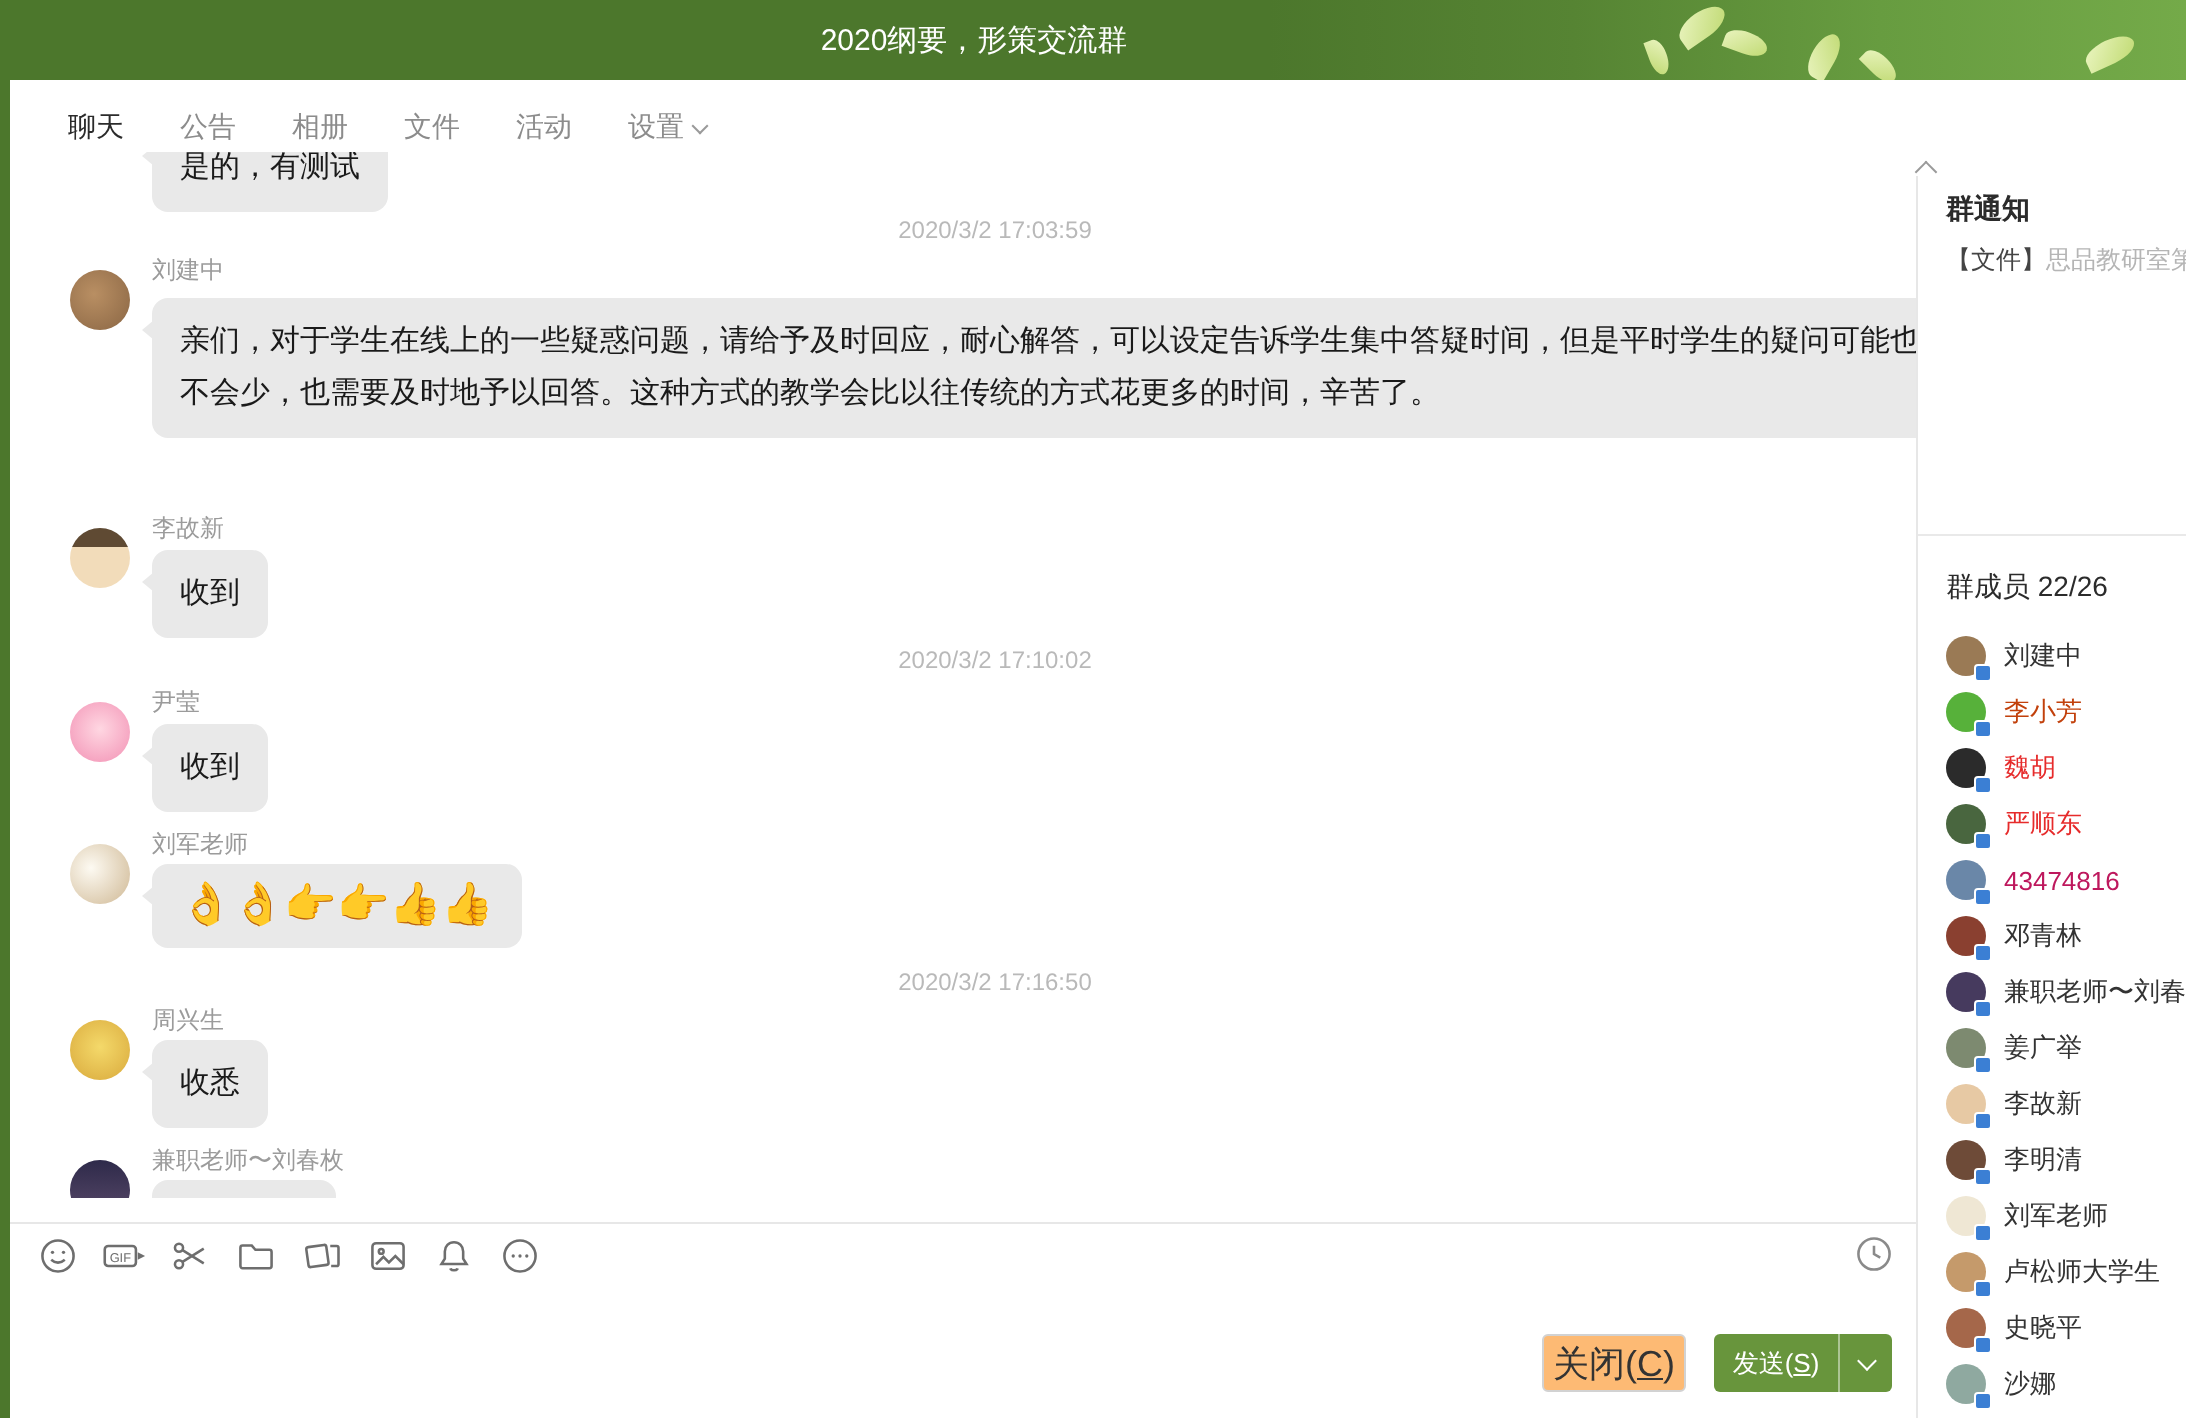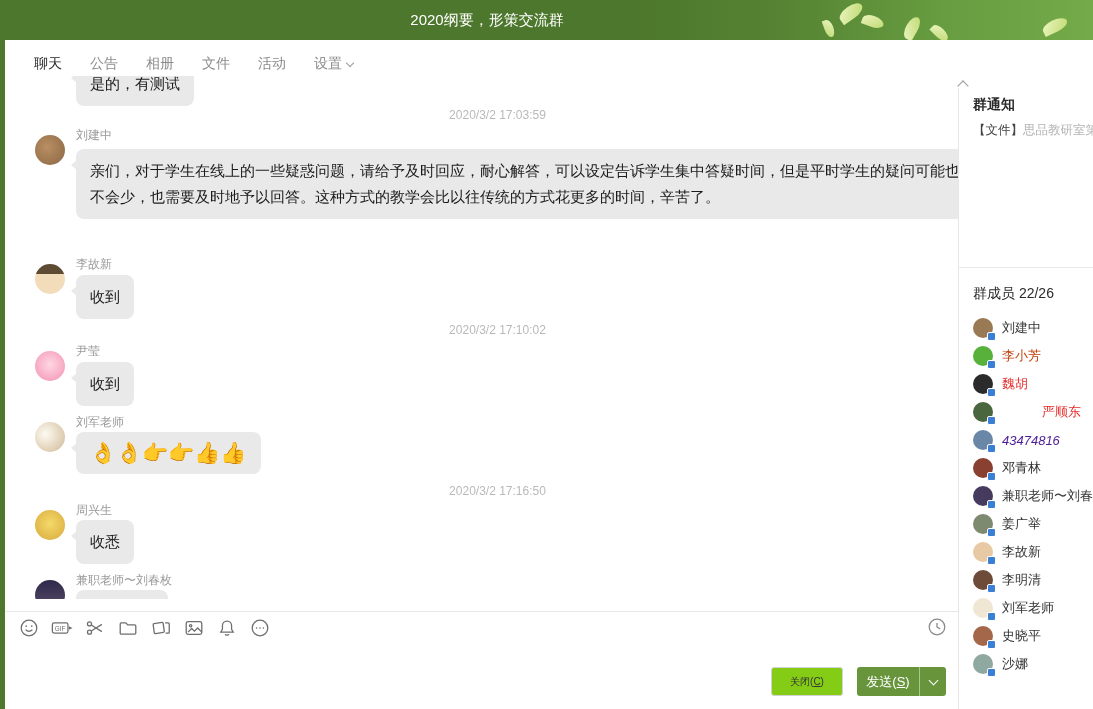--- a/index.html
+++ b/index.html
@@ -62,22 +62,22 @@
     border-right:1.6px solid #9a9a9a; border-bottom:1.6px solid #9a9a9a; transform:rotate(45deg); }
   .scroll-down::after { content:""; position:absolute; left:1px; top:9px; width:12px; height:1.6px; background:#9a9a9a; }
 
   
   .composer { position:absolute; left:5px; top:611px; width:953px; height:98px; background:#fff; border-top:1px solid #e7e7e7; }
   .c-icons { position:absolute; left:12px; top:4px; display:flex; gap:9px; }
   .cicon { width:24px; height:24px; padding:0; cursor:pointer; display:flex; align-items:center; justify-content:center; }
   .clock { position:absolute; right:10px; top:4px; cursor:pointer; }
   .msg-input { position:absolute; left:14px; top:34px; width:740px; height:34px; font-size:14px; color:#333; outline:none; }
   .btns { position:absolute; right:12px; bottom:2px; height:40px; display:flex; gap:14px; }
-  .btn-close { width:72px; height:29px; background:#84cc16; border:1px solid #d2d2d2; border-radius:3px;
-    font-size:10px; color:#333; cursor:pointer; }
+  .btn-close { width:72px; height:29px; background:#fdba74; border:1px solid #d2d2d2; border-radius:3px;
+    font-size:18px; color:#333; cursor:pointer; }
   .btn-send { display:flex; height:29px; background:#68953c; border-radius:3px; overflow:hidden; cursor:pointer; }
   .btn-send-main { width:62px; display:flex; align-items:center; justify-content:center; color:#fff; font-size:13px; }
   .btn-send-caret { width:27px; border-left:1px solid rgba(255,255,255,.45); display:flex; align-items:center; justify-content:center; }
   .send-chev { width:7px; height:7px; border-right:1.6px solid #fff; border-bottom:1.6px solid #fff; transform:rotate(45deg); margin-top:-3px; }
   u.key { text-decoration:underline; }
 
   
   .sidebar { position:absolute; left:958px; top:88px; width:135px; height:621px; background:#fff; border-left:1px solid #e7e7e7;padding-left:46px; }
   .sb-notice-title { position:absolute; left:14px; top:8px; font-size:14px; font-weight:bold; color:#2b2b2b; }
   .sb-notice-item { position:absolute; left:14px; top:34px; width:121px; font-size:12.5px; white-space:nowrap; overflow:hidden; }
@@ -308,27 +308,27 @@
       <div class="member">
         <span class="m-avatar" style="background: rgb(43, 43, 43);">
             <span class="m-badge"></span>
           </span>
         <span class="m-name" style="color: rgb(230, 43, 43);">魏胡</span>
       </div>
       <div class="member">
         <span class="m-avatar" style="background: rgb(73, 102, 63);">
             <span class="m-badge"></span>
           </span>
-        <span class="m-name" style="color: rgb(230, 43, 43); margin-left: 40px;">严顺东</span>
+        <span class="m-name" style="color: rgb(230, 43, 43);">严顺东</span>
       </div>
       <div class="member">
         <span class="m-avatar" style="background: rgb(106, 135, 168);">
             <span class="m-badge"></span>
           </span>
-        <span class="m-name" style="color: #4c1d95; font-style: italic;">43474816</span>
+        <span class="m-name" style="color: #be185d;">43474816</span>
       </div>
       <div class="member">
         <span class="m-avatar" style="background: rgb(138, 64, 48);">
             <span class="m-badge"></span>
           </span>
         <span class="m-name" style="color: rgb(51, 51, 51);">邓青林</span>
       </div>
       <div class="member">
         <span class="m-avatar" style="background: rgb(70, 58, 94);">
             <span class="m-badge"></span>
@@ -353,20 +353,26 @@
           </span>
         <span class="m-name" style="color: rgb(51, 51, 51);">李明清</span>
       </div>
       <div class="member">
         <span class="m-avatar" style="background: rgb(239, 231, 212);">
             <span class="m-badge"></span>
           </span>
         <span class="m-name" style="color: rgb(51, 51, 51);">刘军老师</span>
       </div>
       <div class="member">
+        <span class="m-avatar" style="background: rgb(197, 154, 107);">
+            <span class="m-badge"></span>
+          </span>
+        <span class="m-name" style="color: rgb(51, 51, 51);">卢松师大学生</span>
+      </div>
+      <div class="member">
         <span class="m-avatar" style="background: rgb(165, 103, 74);">
             <span class="m-badge"></span>
           </span>
         <span class="m-name" style="color: rgb(51, 51, 51);">史晓平</span>
       </div>
       <div class="member">
         <span class="m-avatar" style="background: rgb(143, 169, 160);">
             <span class="m-badge"></span>
           </span>
         <span class="m-name" style="color: rgb(51, 51, 51);">沙娜</span>

